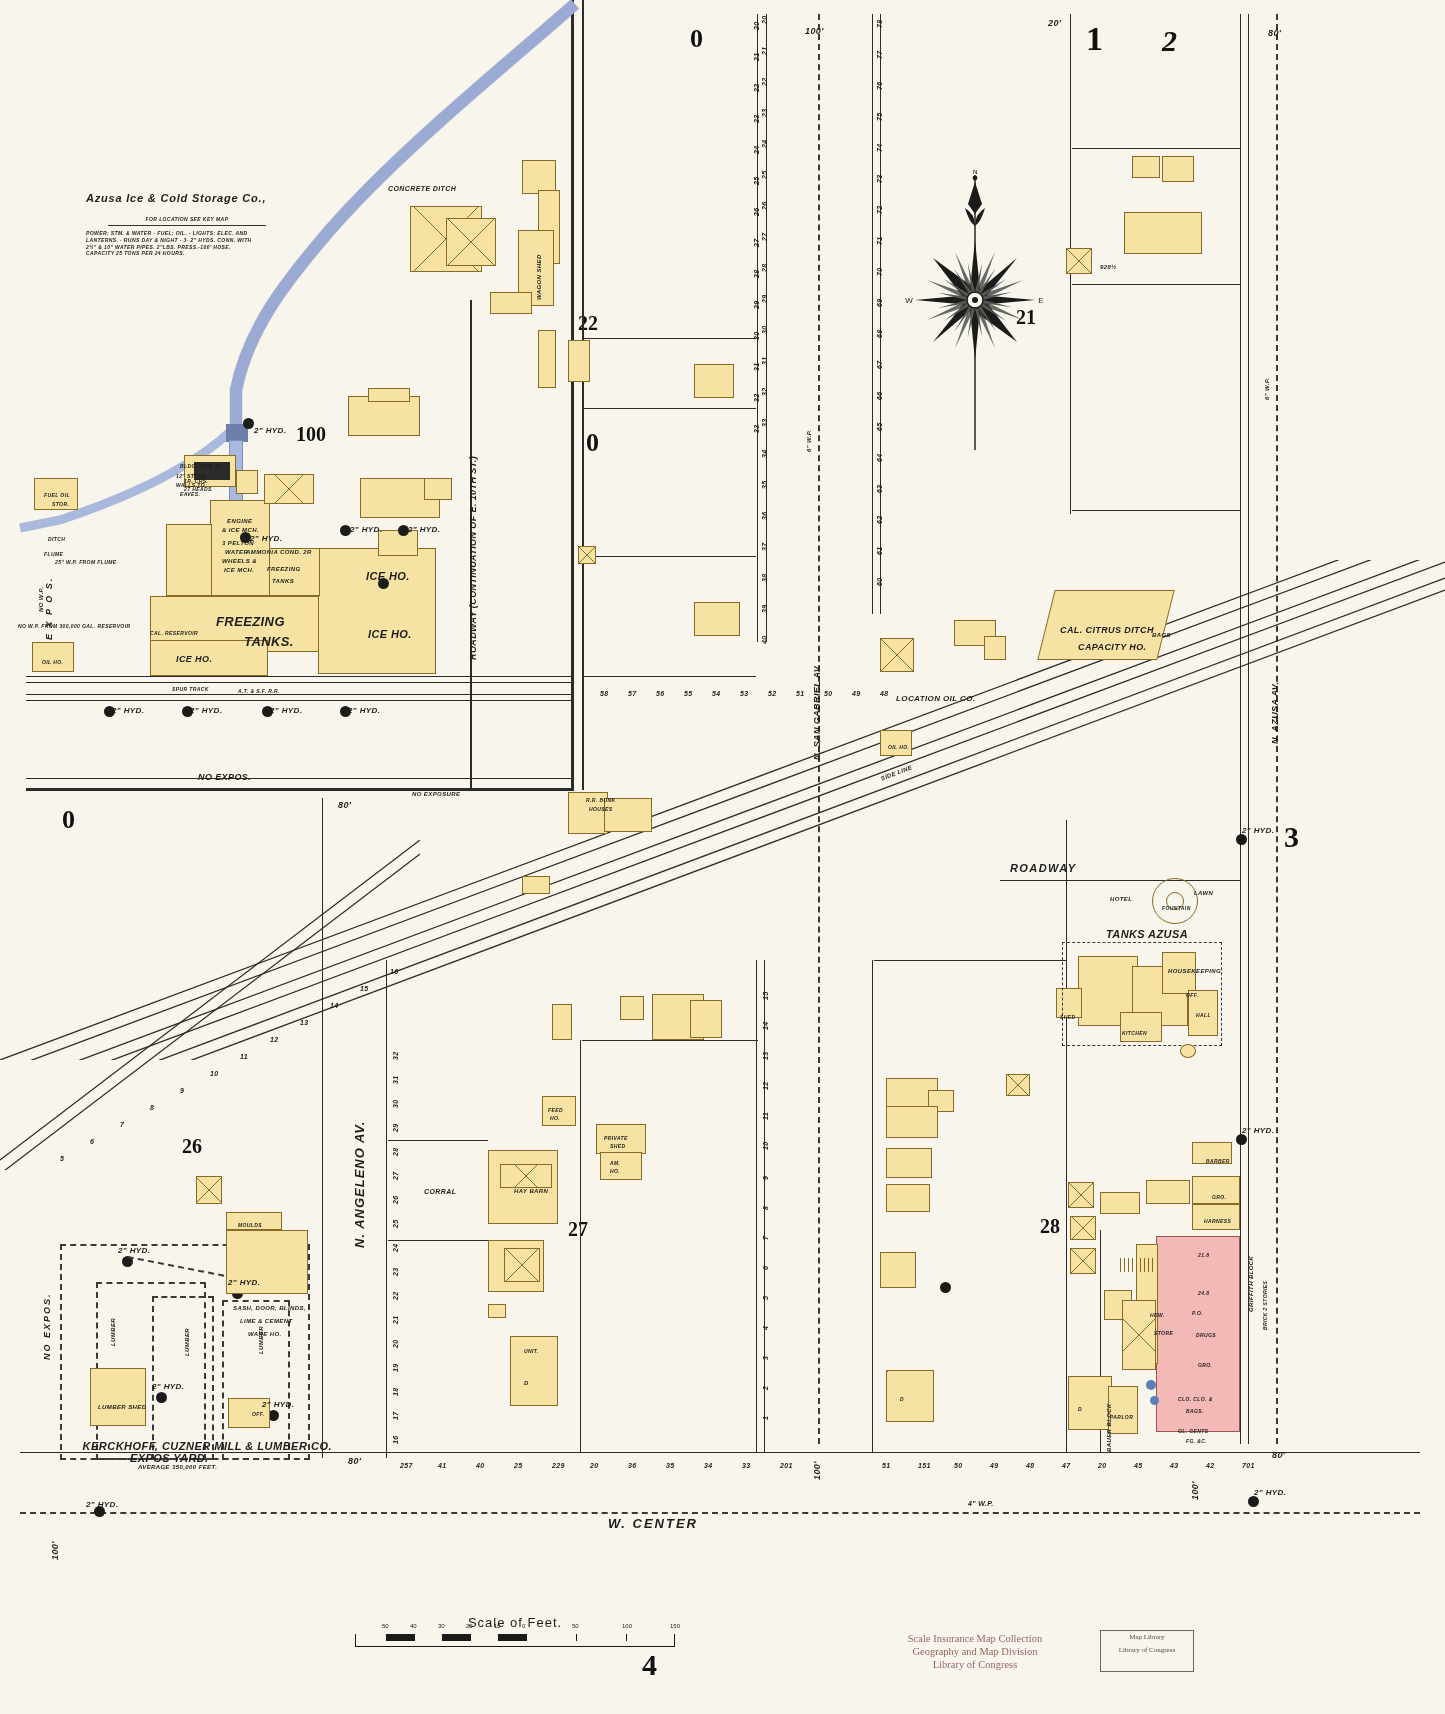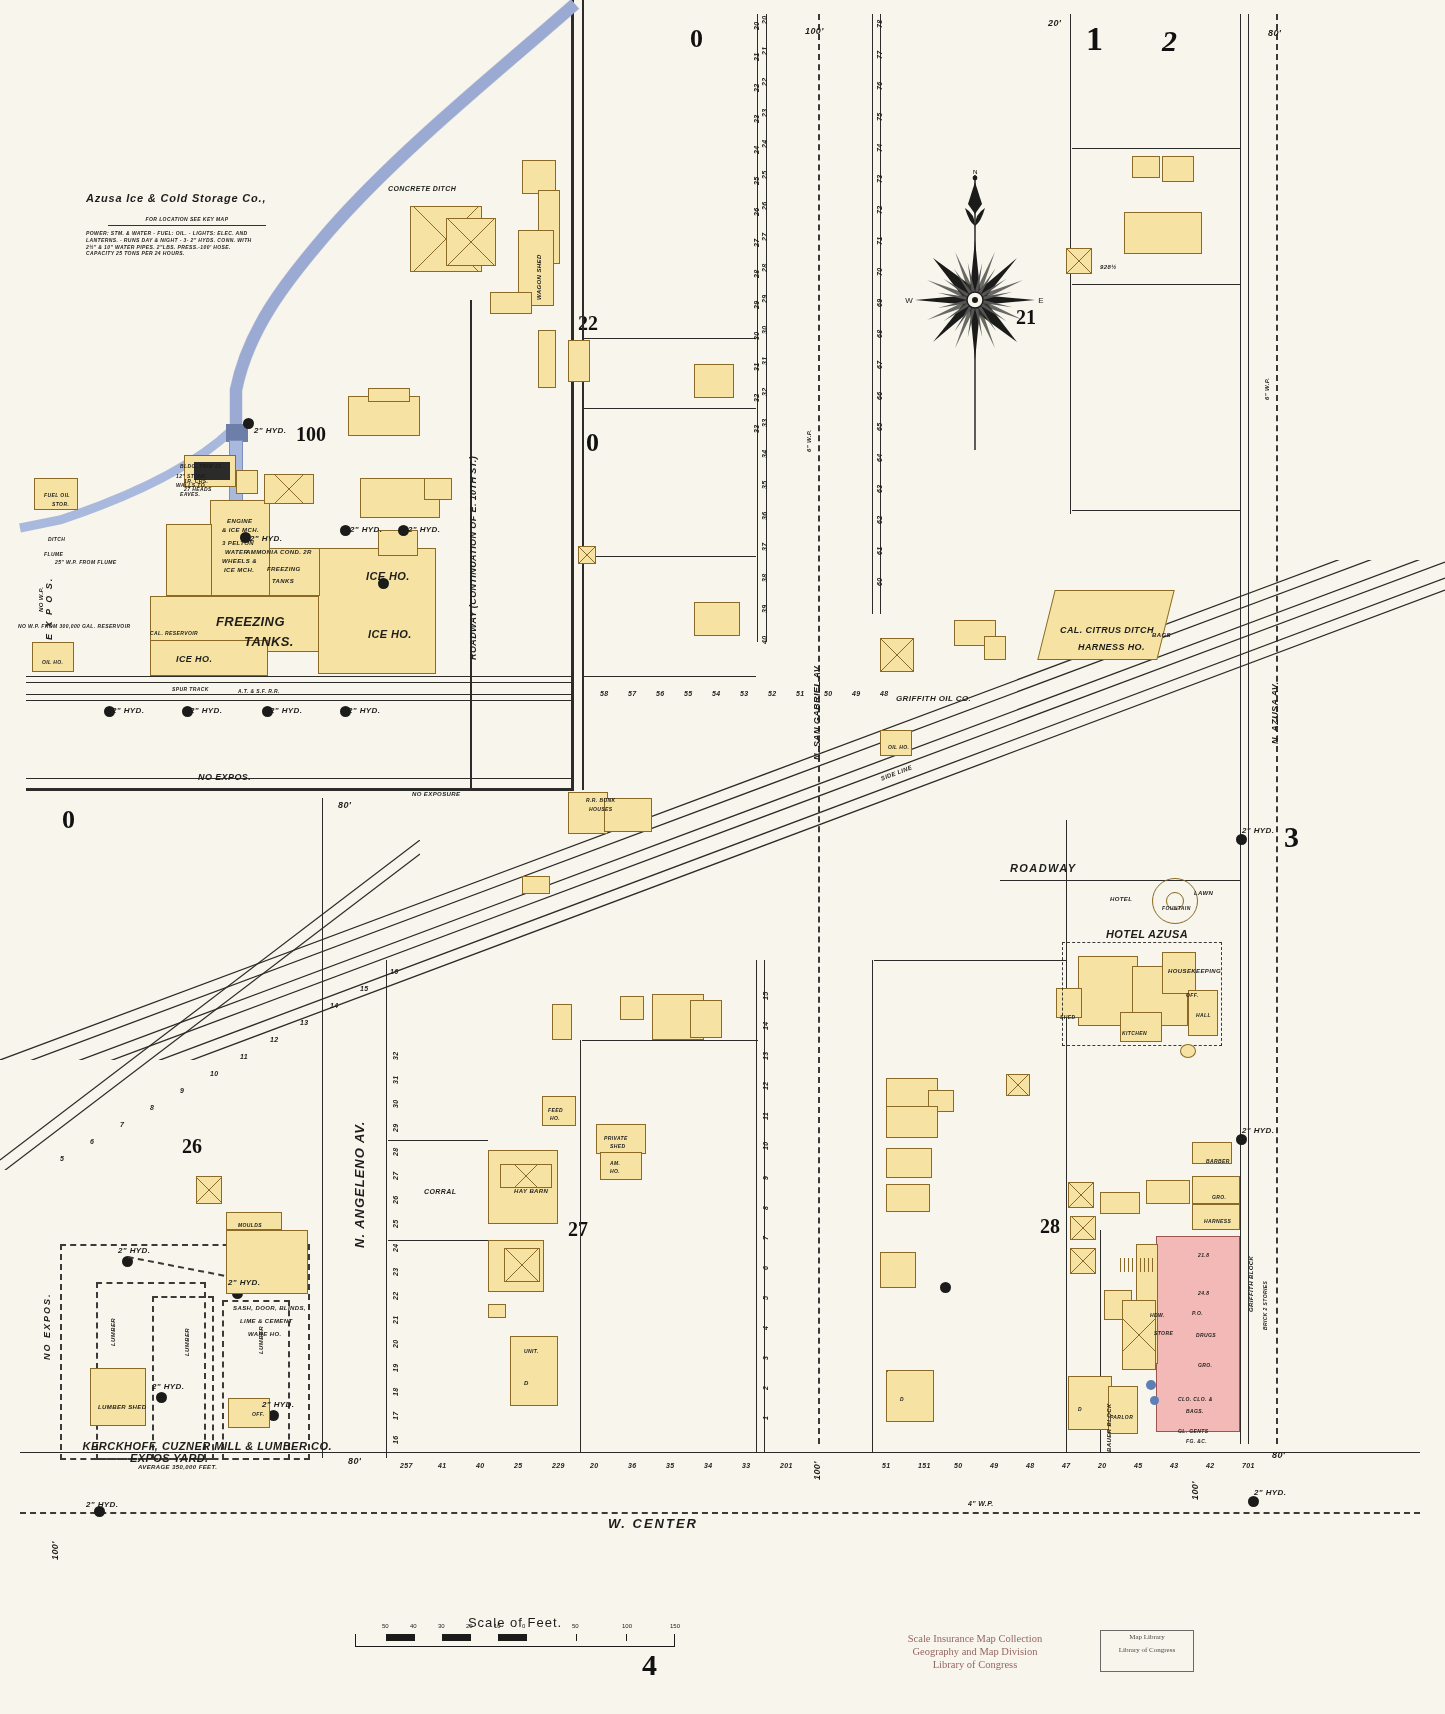--- a/index.html
+++ b/index.html
@@ -415,34 +415,34 @@
       <div class="lbl t5" style="left: 55px; top: 559px;">25" W.P. FROM FLUME</div>
       <div class="lbl t5" style="left: 48px; top: 536px;">DITCH</div>
       <div class="lbl t5" style="left: 44px; top: 551px;">FLUME</div>
       <div class="lbl t7" style="left: 388px; top: 185px;">CONCRETE DITCH</div>
       <div class="lbl t5" style="left: 172px; top: 686px;">SPUR TRACK</div>
       <div class="lbl t5" style="left: 238px; top: 688px;">A.T. &amp; S.F. R.R.</div>
       <div class="lbl t9" style="left: 198px; top: 772px;">NO   EXPOS.</div>
       <div class="lbl t6" style="left: 412px; top: 791px;">NO EXPOSURE</div>
       <div class="lbl t5" style="left: 586px; top: 797px;">R.R. BUNK</div>
       <div class="lbl t5" style="left: 589px; top: 806px;">HOUSES</div>
-      <div class="lbl t8" style="left: 896px; top: 694px;">GRIFFITH OIL CO.</div>
+      <div class="lbl t8" style="left: 896px; top: 694px;">LOCATION OIL CO.</div>
       <div class="lbl t5" style="left: 888px; top: 744px;">OIL HO.</div>
       <div class="lbl t9" style="left: 1060px; top: 625px;">CAL. CITRUS DITCH</div>
-      <div class="lbl t9" style="left: 1078px; top: 642px;">HARNESS HO.</div>
+      <div class="lbl t9" style="left: 1078px; top: 642px;">CAPACITY HO.</div>
       <div class="lbl t6" style="left: 1152px; top: 632px;">BAGS</div>
       <div class="lbl t7" style="left: 424px; top: 1188px;">CORRAL</div>
       <div class="lbl t6" style="left: 514px; top: 1188px;">HAY BARN</div>
       <div class="lbl t5" style="left: 548px; top: 1107px;">FEED</div>
       <div class="lbl t5" style="left: 550px; top: 1115px;">HO.</div>
       <div class="lbl t5" style="left: 604px; top: 1135px;">PRIVATE</div>
       <div class="lbl t5" style="left: 610px; top: 1143px;">SHED</div>
       <div class="lbl t5" style="left: 610px; top: 1160px;">AM.</div>
       <div class="lbl t5" style="left: 610px; top: 1168px;">HO.</div>
-      <div class="lbl t11" style="left: 1106px; top: 928px;">HOTEL   AZUSA</div>
+      <div class="lbl t11" style="left: 1106px; top: 928px;">TANKS   AZUSA</div>
       <div class="lbl t6" style="left: 1110px; top: 896px;">HOTEL</div>
       <div class="lbl t5" style="left: 1162px; top: 905px;">FOUNTAIN</div>
       <div class="lbl t6" style="left: 1194px; top: 890px;">LAWN</div>
       <div class="lbl t5" style="left: 238px; top: 1222px;">MOULDS</div>
       <div class="lbl t6" style="left: 233px; top: 1305px;">SASH, DOOR, BLINDS,</div>
       <div class="lbl t6" style="left: 240px; top: 1318px;">LIME &amp; CEMENT</div>
       <div class="lbl t6" style="left: 248px; top: 1331px;">WARE HO.</div>
       <div class="lbl t6" style="left: 98px; top: 1404px;">LUMBER SHED</div>
       <div class="lbl t5" style="left: 252px; top: 1411px;">OFF.</div>
     </div>

